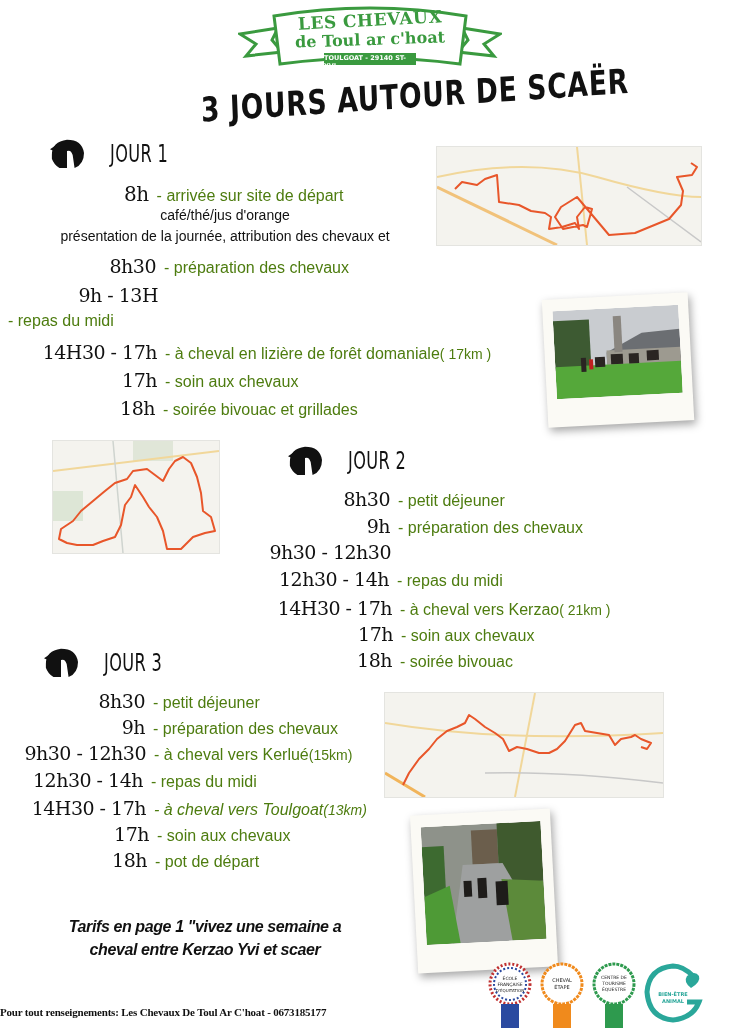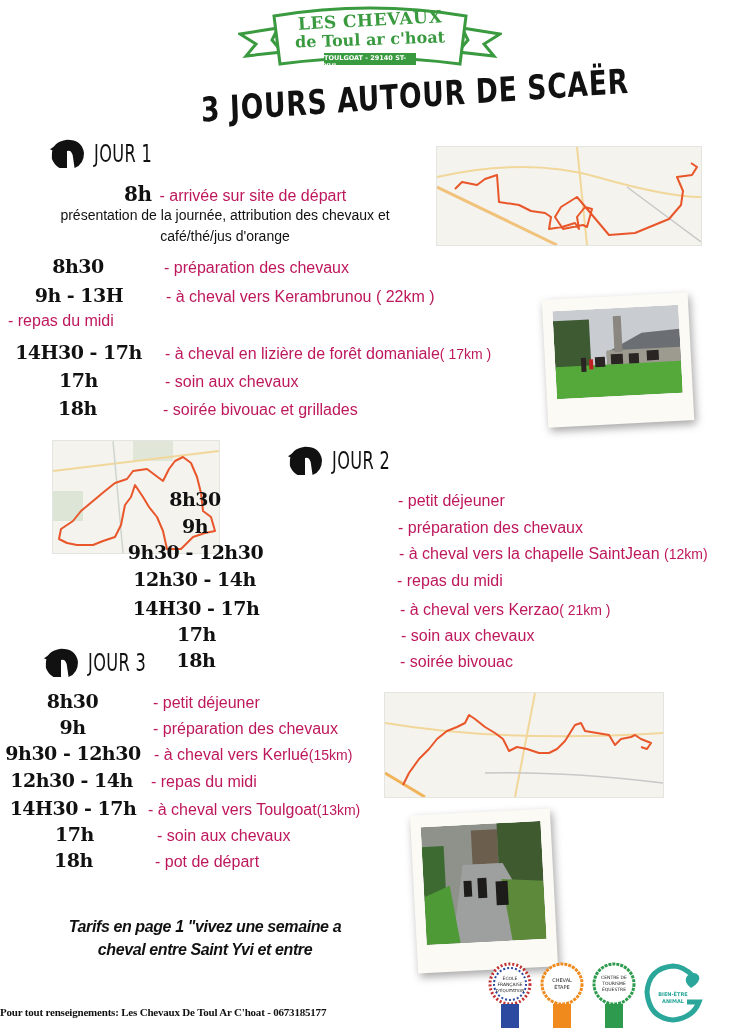--- a/index.html
+++ b/index.html
@@ -5,27 +5,27 @@
   html, body { margin:0; padding:0; background:#ffffff; }
   body { width:732px; height:1035px; position:relative; overflow:hidden; font-family:"DejaVu Sans", sans-serif; color:#111; }
   .abs { position:absolute; }
 
   
   .logo { left:238px; top:4px; width:264px; height:70px; }
   .logo svg { width:100%; height:100%; }
 
   .title { left:160px; top:80px; width:370px; text-align:center; font-family:"DejaVu Sans", sans-serif; font-weight:bold; font-size:34px; letter-spacing:1px; transform:scaleX(0.78) rotate(-3deg); transform-origin:center; white-space:nowrap; color:#111; }
 
-  .day-head { display:flex; align-items:center; gap:8px; }
+  .day-head { display:flex; align-items:center; gap:24px; }
   .day-head .horse { width:38px; height:34px; }
   .day-head .label { font-family:"DejaVu Sans Condensed","DejaVu Sans", sans-serif; font-size:25px; font-weight:normal; letter-spacing:0.5px; transform:scaleX(0.72); transform-origin:left center; white-space:nowrap; }
 
   .row { position:absolute; display:flex; align-items:baseline; white-space:nowrap; }
-  .row .time { font-family:"DejaVu Serif", serif; font-weight:bold; font-size:19px; text-align:center; letter-spacing:-0.5px; }
-  .row .desc { font-family:"Liberation Sans", sans-serif; font-size:16px; margin-left:8px; color:#be185d; }
+  .row .time { font-family:"DejaVu Serif", serif; font-weight:normal; font-size:19px; text-align:right; letter-spacing:-0.5px; }
+  .row .desc { font-family:"Liberation Sans", sans-serif; font-size:16px; margin-left:8px; color:#4d7c0f; }
   .row .desc .km { font-size:14px; }
 
   .intro { font-family:"Liberation Sans", sans-serif; font-size:14px; text-align:center; line-height:21px; }
 
   .map { border:1px solid #e4e4e0; background:#f4f3ee; overflow:hidden; }
   .map svg { width:100%; height:100%; display:block; }
 
   .polaroid { background:#fbfaf5; box-shadow:2px 4px 8px rgba(0,0,0,0.35); padding:12px 10px 28px 10px; box-sizing:border-box; }
   .polaroid .photo { width:100%; height:100%; overflow:hidden; }
   .polaroid svg { width:100%; height:100%; display:block; }
@@ -61,31 +61,30 @@
     <path d="M2 14 L8 10 L6 16 Z" fill="#111"></path>
   </svg>
   <span class="label">JOUR 1</span>
 </div>
 
 <div class="row" style="left:124px;top:182px;">
   <span class="time" style="font-size:20px;">8h</span>
   <span class="desc">- arrivée sur site de départ</span>
 </div>
 <div class="abs intro" style="left:30px;top:205px;width:390px;">
+  <div>café/thé/jus d'orange</div>
   <div>présentation de la journée, attribution des chevaux et</div>
-  <div>café/thé/jus d'orange</div>
 </div>
 
 <div class="row" style="left:0;top:255px;">
   <span class="time" style="width:156px;">8h30</span>
   <span class="desc">- préparation des chevaux</span>
 </div>
 <div class="row" style="left:0;top:284px;">
   <span class="time" style="width:158px;">9h - 13H</span>
-  <span class="desc"><span>- à cheval vers Kerambrunou  </span><span class="km" style="font-size:16px;">( 22km )</span></span>
 </div>
 <div class="row" style="left:0;top:312px;">
   <span class="desc">- repas du midi</span>
 </div>
 <div class="row" style="left:0;top:341px;">
   <span class="time" style="width:157px;">14H30 - 17h</span>
   <span class="desc"><span>- à cheval en lizière de forêt domaniale</span><span class="km">( 17km )</span></span>
 </div>
 <div class="row" style="left:0;top:369px;">
   <span class="time" style="width:157px;">17h</span>
@@ -148,21 +147,20 @@
 <div class="row" style="left:0;top:488px;">
   <span class="time" style="width:390px;">8h30</span>
   <span class="desc">- petit déjeuner</span>
 </div>
 <div class="row" style="left:0;top:515px;">
   <span class="time" style="width:390px;">9h</span>
   <span class="desc">- préparation des chevaux</span>
 </div>
 <div class="row" style="left:0;top:541px;">
   <span class="time" style="width:391px;">9h30 - 12h30</span>
-  <span class="desc"><span>- à cheval vers la chapelle SaintJean </span><span class="km">(12km)</span></span>
 </div>
 <div class="row" style="left:0;top:568px;">
   <span class="time" style="width:389px;">12h30 - 14h</span>
   <span class="desc">- repas du midi</span>
 </div>
 <div class="row" style="left:0;top:597px;">
   <span class="time" style="width:392px;">14H30 - 17h</span>
   <span class="desc"><span>- à cheval vers Kerzao</span><span class="km">( 21km )</span></span>
 </div>
 <div class="row" style="left:0;top:623px;">
@@ -193,21 +191,21 @@
 <div class="row" style="left:0;top:742px;">
   <span class="time" style="width:146px;">9h30 - 12h30</span>
   <span class="desc"><span>- à cheval vers Kerlué</span><span class="km">(15km)</span></span>
 </div>
 <div class="row" style="left:0;top:769px;">
   <span class="time" style="width:143px;">12h30 - 14h</span>
   <span class="desc">- repas du midi</span>
 </div>
 <div class="row" style="left:0;top:797px;">
   <span class="time" style="width:146px;">14H30 - 17h</span>
-  <span class="desc" style="margin-left:2px;"><span>- à cheval vers Toulgoat</span><span class="km">(13km)</span></span>
+  <span class="desc" style="margin-left:8px;font-style:italic;"><span>- à cheval vers Toulgoat</span><span class="km">(13km)</span></span>
 </div>
 <div class="row" style="left:0;top:823px;">
   <span class="time" style="width:149px;">17h</span>
   <span class="desc">- soin aux chevaux</span>
 </div>
 <div class="row" style="left:0;top:849px;">
   <span class="time" style="width:147px;">18h</span>
   <span class="desc">- pot de départ</span>
 </div>
 
@@ -235,21 +233,21 @@
           <rect x="40" y="56" width="8" height="16"></rect>
           <rect x="54" y="54" width="9" height="20"></rect>
           <rect x="72" y="58" width="12" height="24"></rect>
         </g>
     </svg>
   </div>
 </div>
 
 <div class="abs tarifs">
   <div>Tarifs en page 1 "vivez une semaine a</div>
-  <div>cheval entre Saint Yvi et entre</div>
+  <div>cheval entre Kerzao Yvi et scaer</div>
 </div>
 
 <div class="abs footer">Pour tout renseignements: Les Chevaux De Toul Ar C'hoat - 0673185177</div>
 
 <div class="abs badges">
   <div class="badge">
     <svg viewBox="0 0 46 68">
       <circle cx="23" cy="22" r="20" fill="#fff" stroke="#c03030" stroke-width="3" stroke-dasharray="2 2"></circle>
       <circle cx="23" cy="22" r="16" fill="#fff" stroke="#2b4aa0" stroke-width="2" stroke-dasharray="2 2"></circle>
       <rect x="14" y="42" width="18" height="24" fill="#2b4aa0"></rect>

